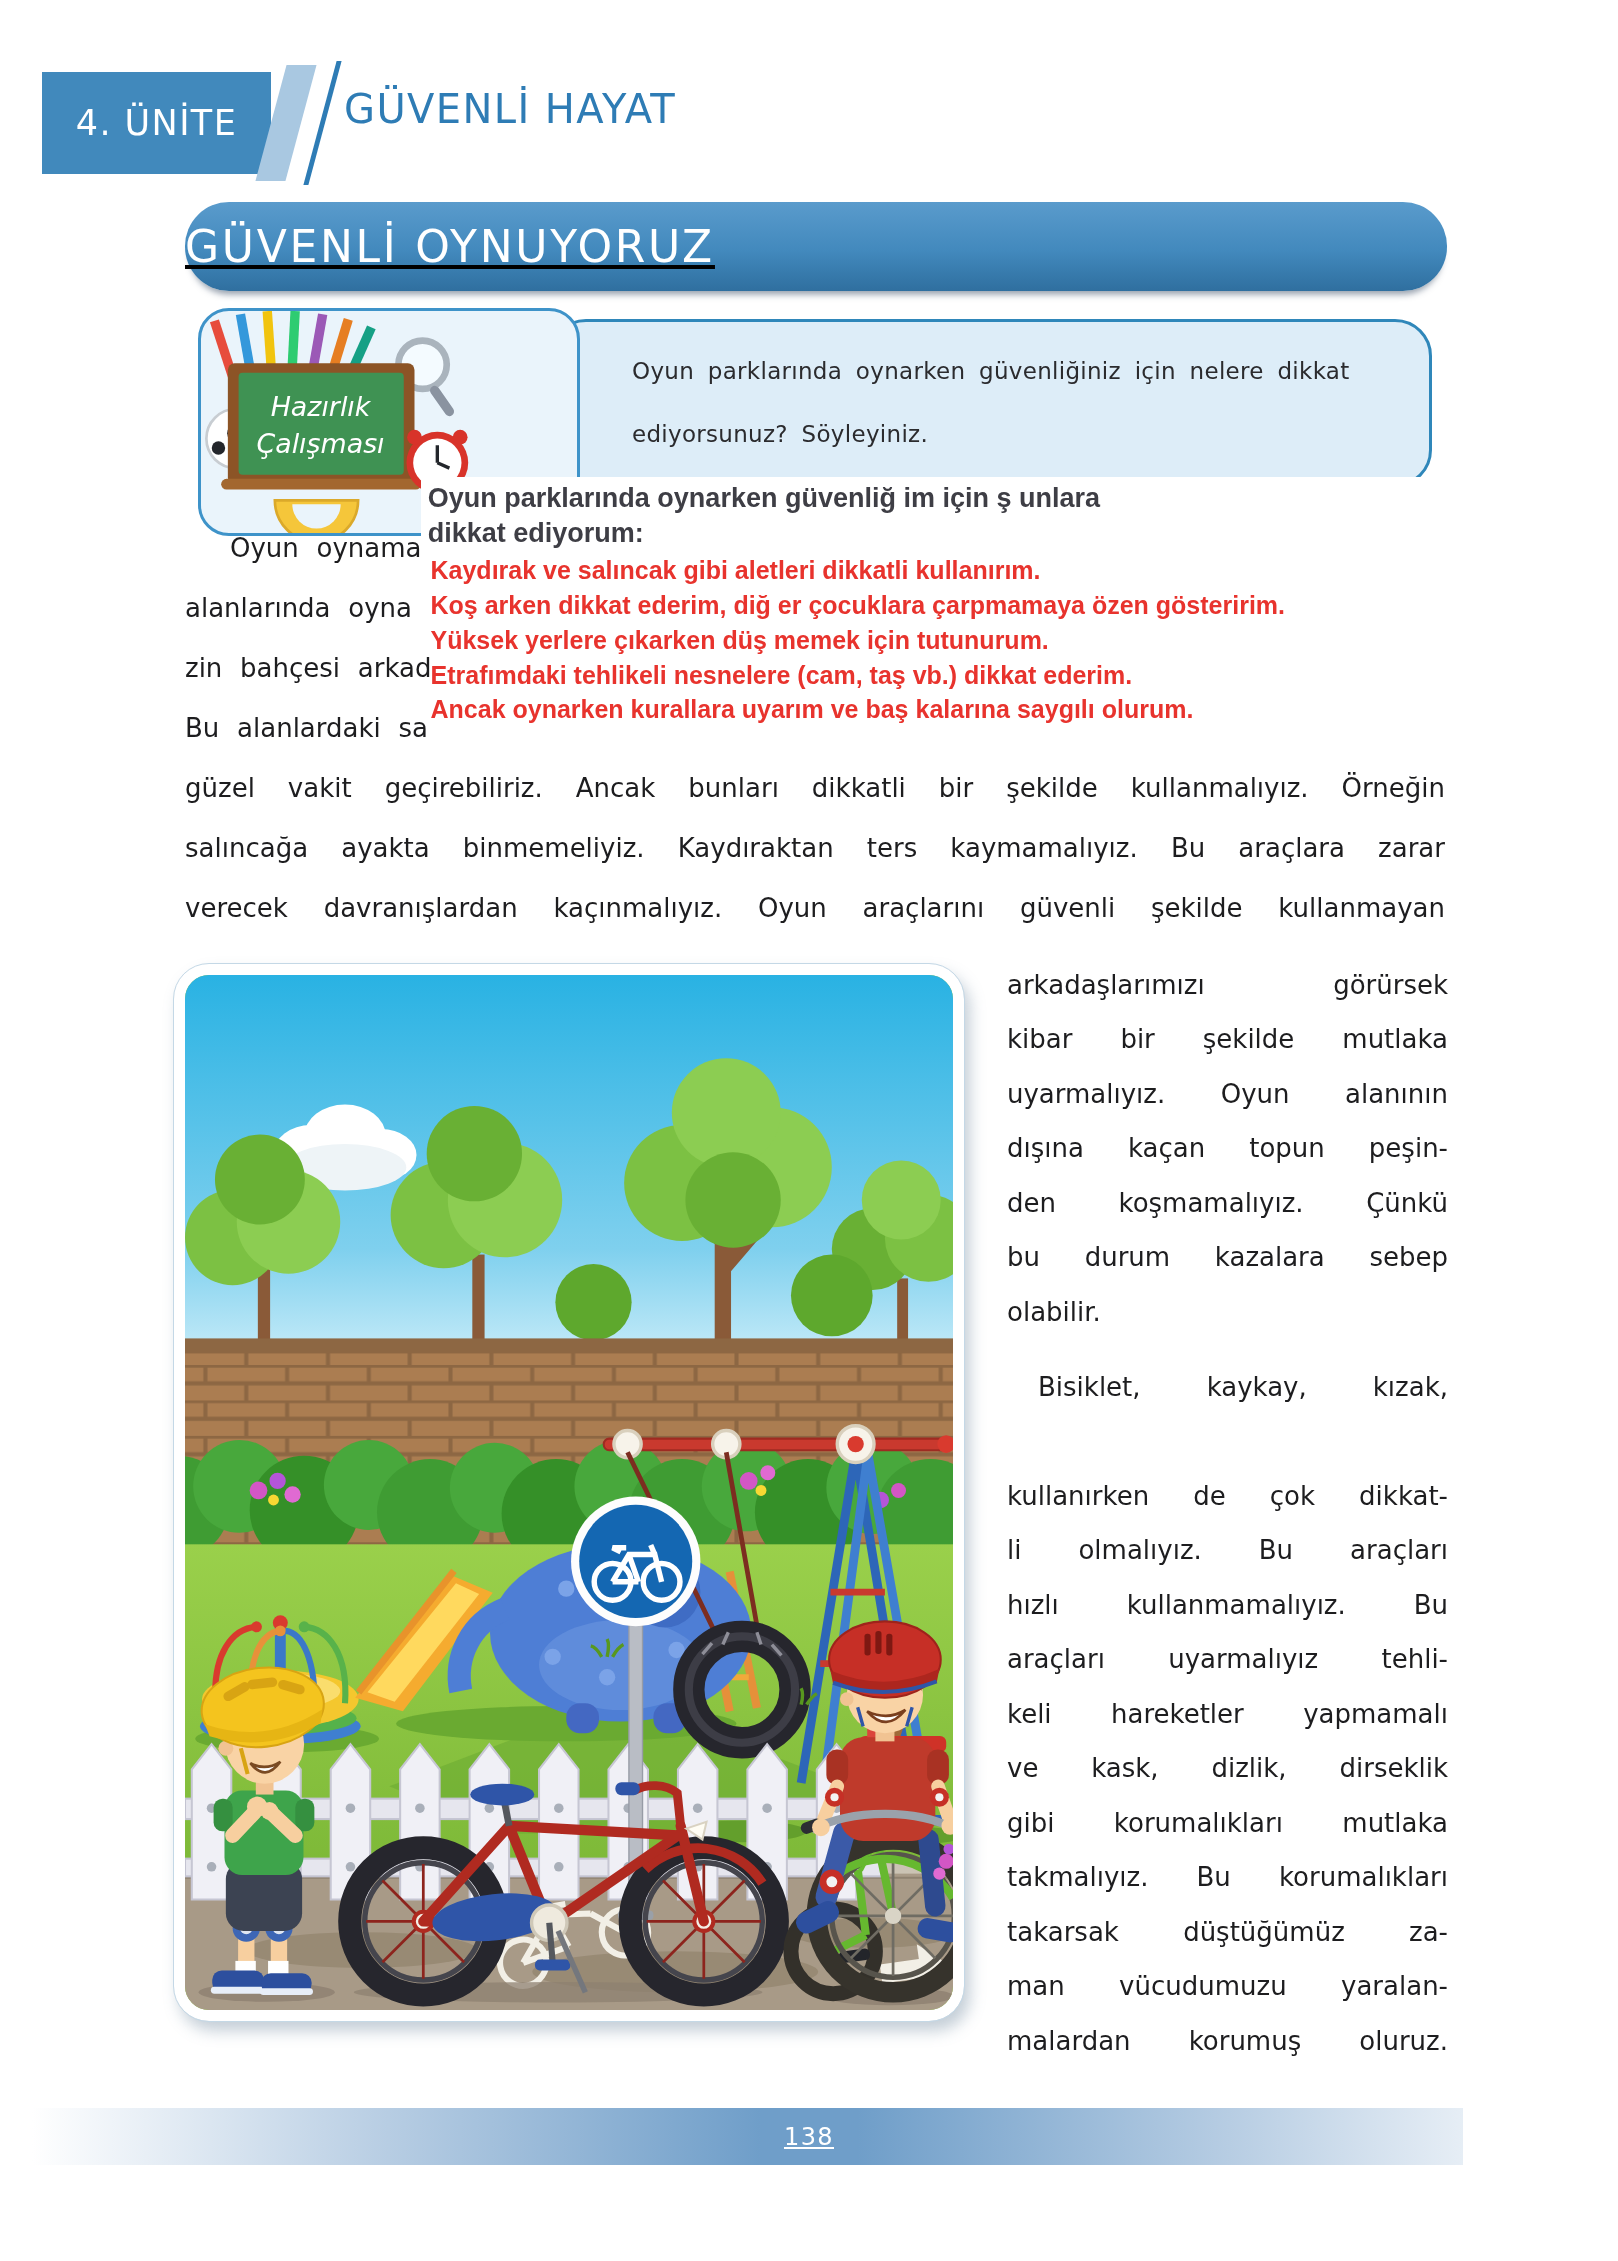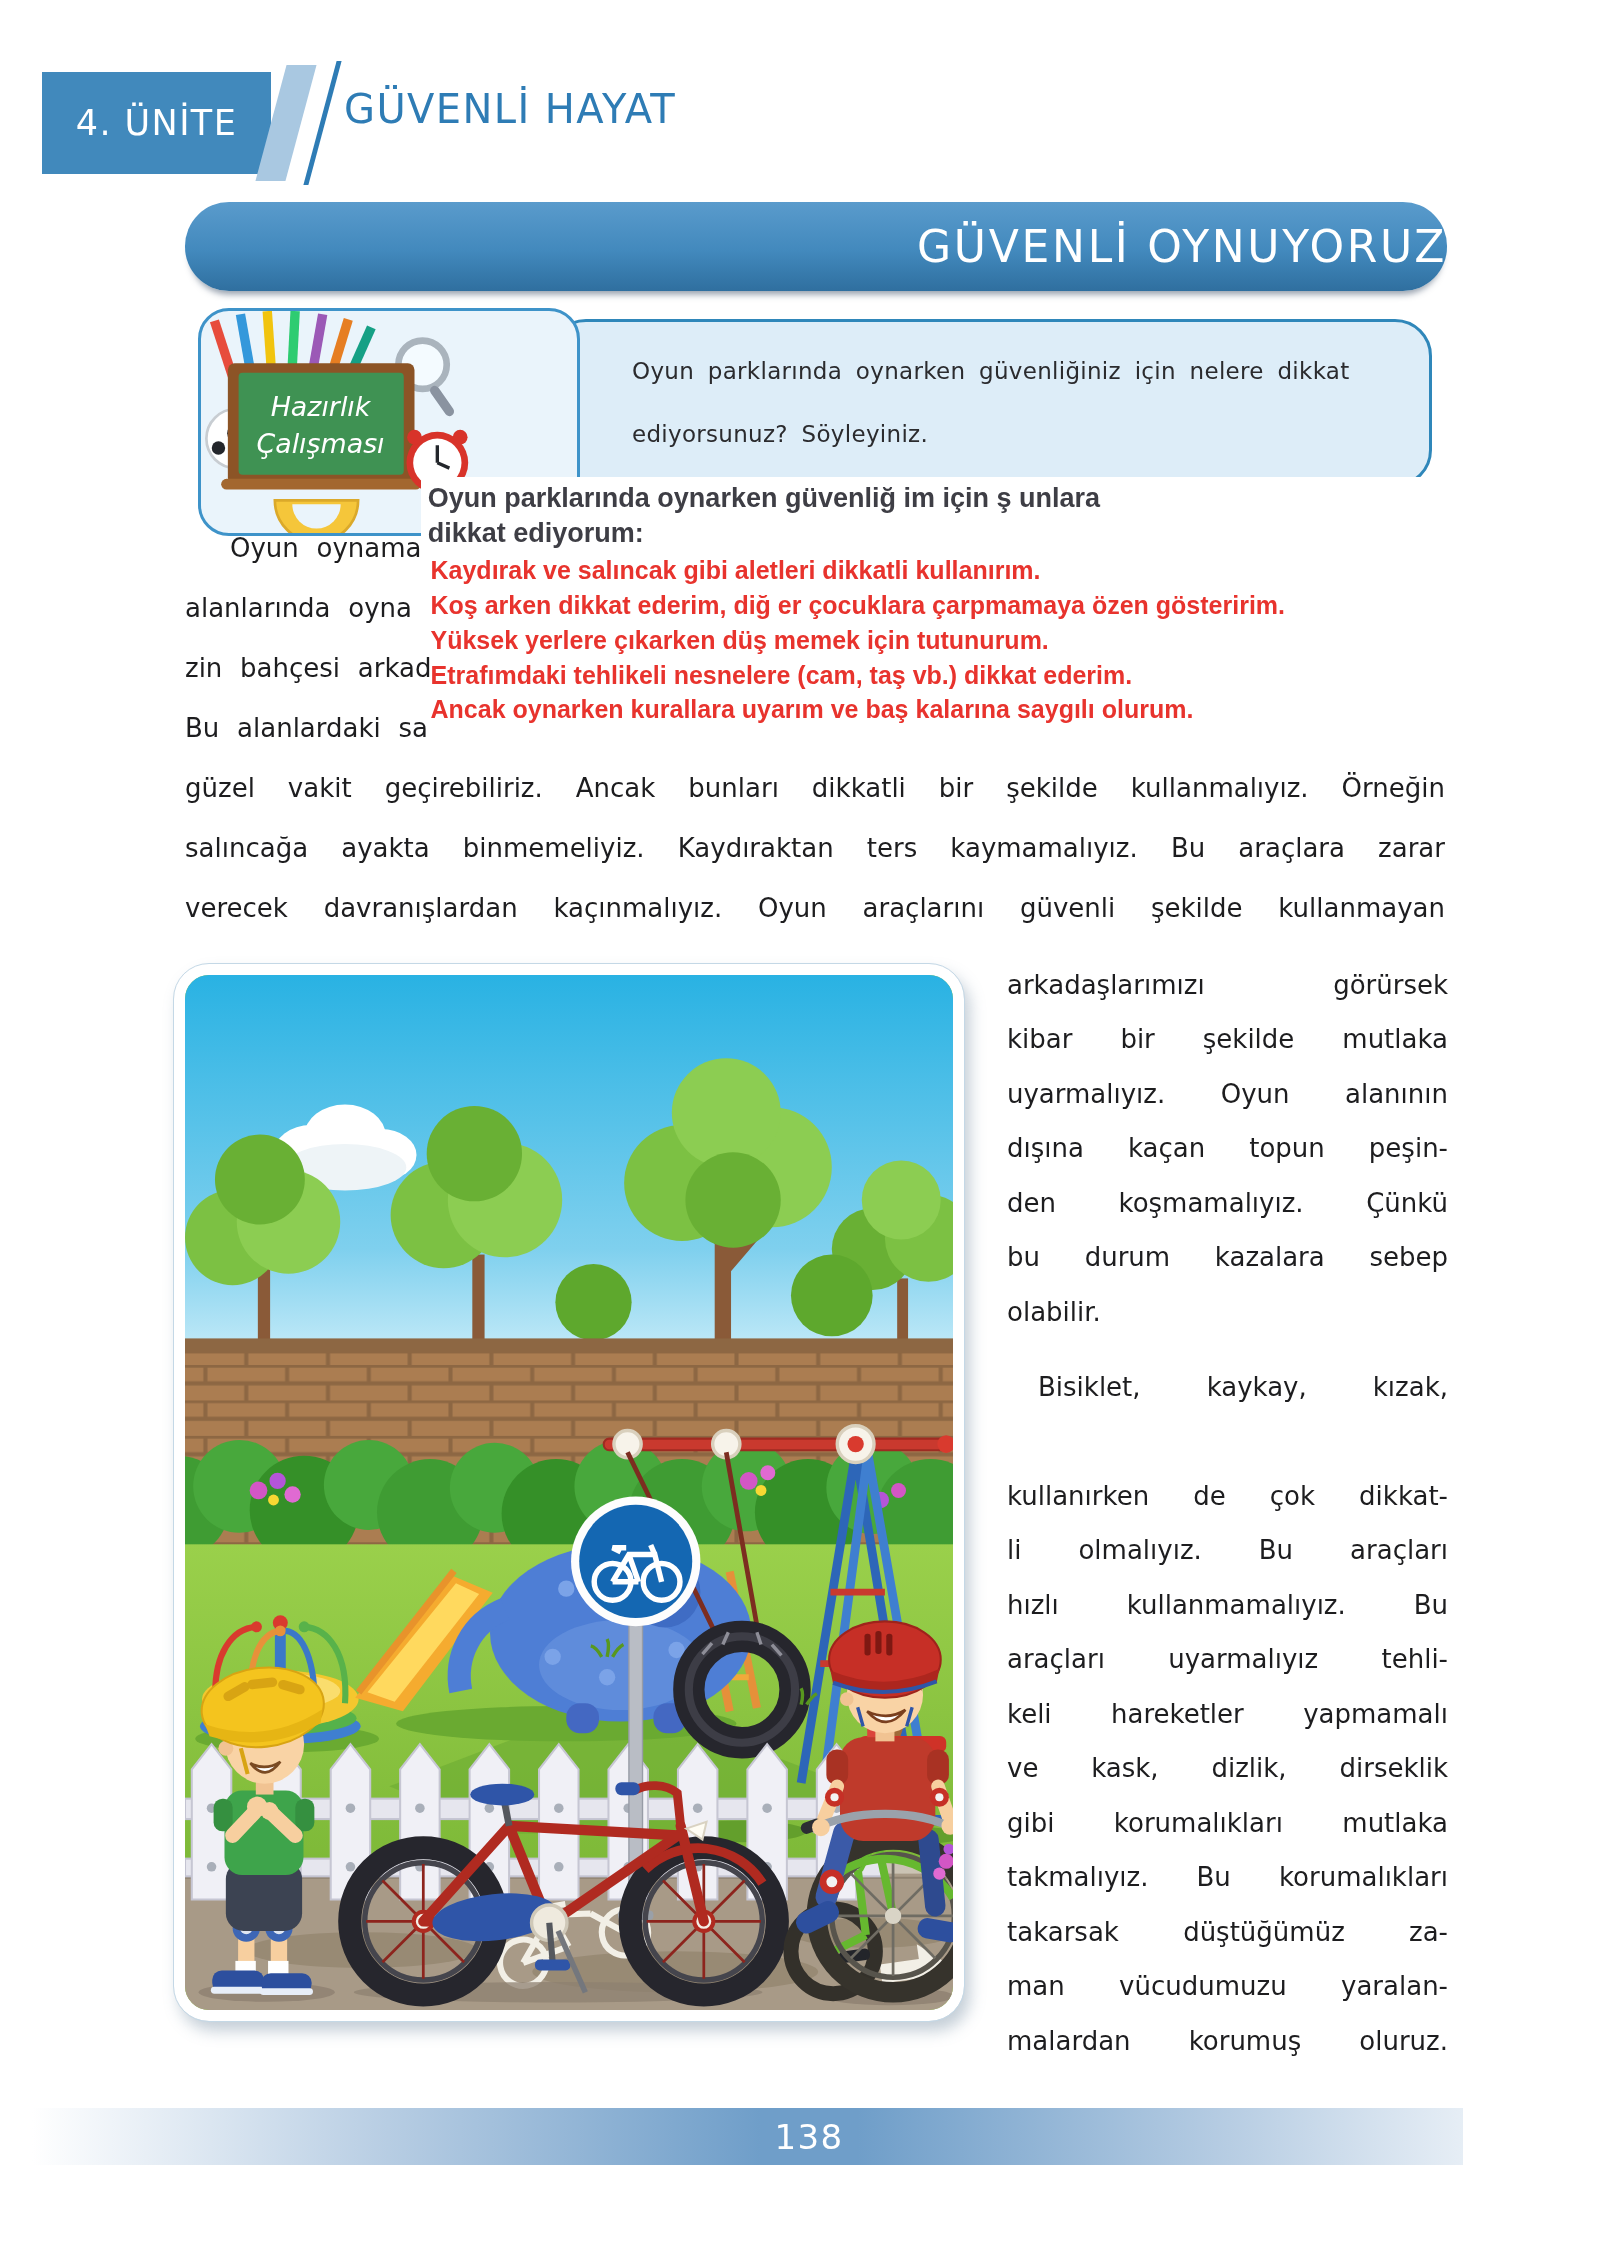--- a/index.html
+++ b/index.html
@@ -9,21 +9,21 @@
   .unit-box{position:absolute;left:42px;top:72px;width:229px;height:102px;background:#4189bc;
             display:flex;align-items:center;justify-content:center;}
   .unit-box span{color:#fff;font-size:35px;letter-spacing:1.4px;}
   .slash-band{position:absolute;left:271px;top:65px;width:30px;height:116px;background:#a9c8e1;transform:skewX(-15deg);}
   .slash-line{position:absolute;left:320px;top:61px;width:4.8px;height:124px;background:#2e7cb5;transform:skewX(-15deg);}
   .unit-title{position:absolute;left:344px;top:86px;font-size:40px;color:#2e7cb5;letter-spacing:1.4px;}
   
   .banner{position:absolute;left:185px;top:202px;width:1262px;height:89px;border-radius:44px;
           background:linear-gradient(180deg,#5a9bcc 0%,#4289bd 55%,#2f6f9f 100%);
           box-shadow:0 8.2px 6.8px -4.8px rgba(50,70,95,.5);
-          display:flex;align-items:center;justify-content:flex-end;}
+          display:flex;align-items:center;justify-content:flex-start;text-decoration:underline;}
   .banner span{color:#fff;font-size:44px;letter-spacing:2.7px;}
   
   .bubble{position:absolute;left:549px;top:319px;width:883px;height:168px;border-radius:37px;
           background:#ddedf8;border:3.4px solid #2f87ba;box-sizing:border-box;}
   .bubble .q{position:absolute;left:80px;font-size:23px;color:#2b2b2e;word-spacing:6.1px;letter-spacing:0.3px;}
   .q1{top:27px;} .q2{top:90px;}
   .prep-box{position:absolute;left:198px;top:308px;width:382px;height:228px;border-radius:31px;
             background:#eaf4fb;border:3.4px solid #3e93c9;box-sizing:border-box;overflow:hidden;}
   .board-text{font-family:"DejaVu Sans",sans-serif;font-style:italic;fill:#ffffff;font-size:40px;}
   
@@ -45,21 +45,21 @@
   .cind{left:1038px;width:410px;}
   
   .figure{position:absolute;left:174px;top:964px;width:790px;height:1057px;box-sizing:border-box;
           border:11px solid #ffffff;border-radius:35px;outline:1.4px solid #c4d8e6;
           box-shadow:5.5px 9.5px 15px rgba(100,125,150,.38);overflow:hidden;background:#8cc63e;}
   .figure svg{display:block;width:100%;height:100%;}
   
   .footer{position:absolute;left:0;top:2108px;width:1618px;height:57px;
           background:linear-gradient(90deg,#ffffff 2%,#b7cde3 24%,#6f9ec9 47%,#6f9ec9 53%,#b7cde3 76%,#ffffff 98%);
           display:flex;align-items:center;justify-content:center;}
-  .footer span{color:#fff;font-size:34px;letter-spacing:1.4px;}
+  .footer span{color:#fff;font-size:24px;letter-spacing:1.4px;text-decoration:underline;}
 </style>
 </head>
 <body>
 
 <div class="page">
 
   <div class="unit-box">
     <span>4. ÜNİTE</span>
   </div>
   <div class="slash-band"></div>

